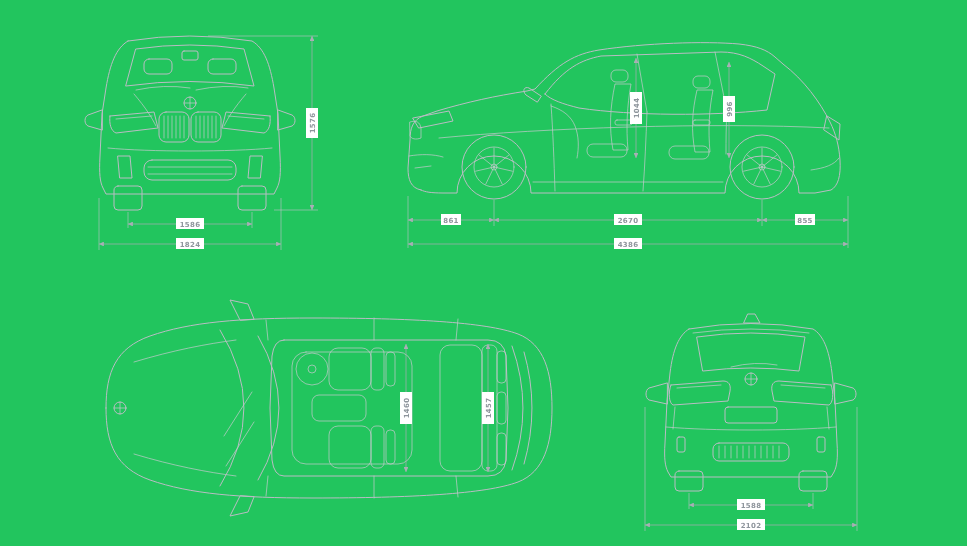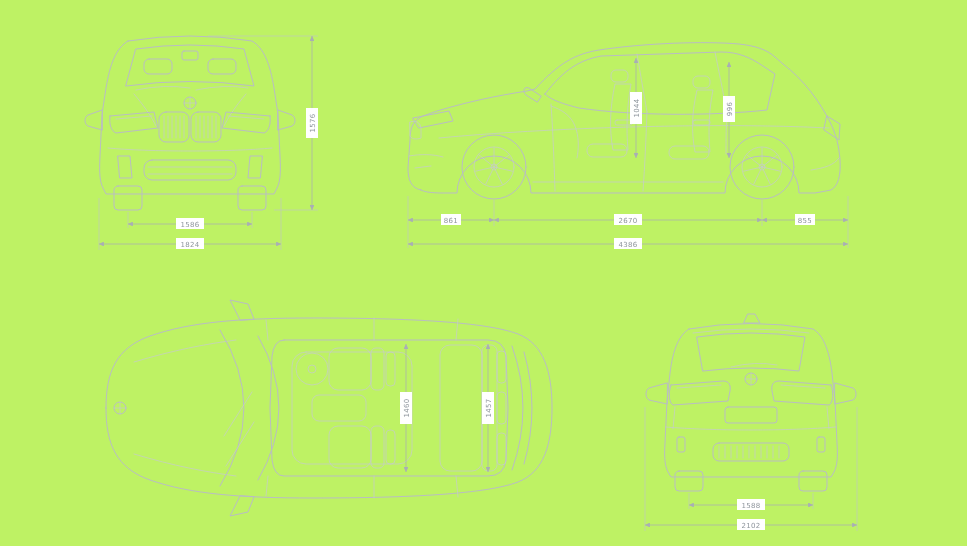--- a/index.html
+++ b/index.html
@@ -1,18 +1,18 @@
 <!DOCTYPE html>
 <html><head>
 <meta charset="utf-8">
 <title>Vehicle dimensions</title>
 <style>
   html,body{margin:0;padding:0;background:#ffffff;}
-  .canvas{position:relative;width:967px;height:546px;background:#bef264;overflow:hidden;
-          font-family:"DejaVu Sans",sans-serif;}
+  .canvas{position:relative;width:967px;height:546px;background:#22c55e;overflow:hidden;
+          font-family:"DejaVu Sans",sans-serif;font-weight:bold;}
   .view{position:absolute;}
   .car{stroke:#b9bdc3;fill:none;stroke-width:1;stroke-linejoin:round;stroke-linecap:round;}
   .thin{stroke:#c6cacf;stroke-width:0.7;fill:none;}
   .dimline{stroke:#a9aeb5;stroke-width:0.7;fill:none;}
   .extline{stroke:#c0c4ca;stroke-width:0.6;fill:none;}
   text.dim{font-family:"DejaVu Sans",sans-serif;font-size:7px;fill:#8e959c;letter-spacing:0.3px;stroke:none;}
   .lbl-bg{fill:#ffffff;stroke:none;}
 </style>
 </head>
 <body>

